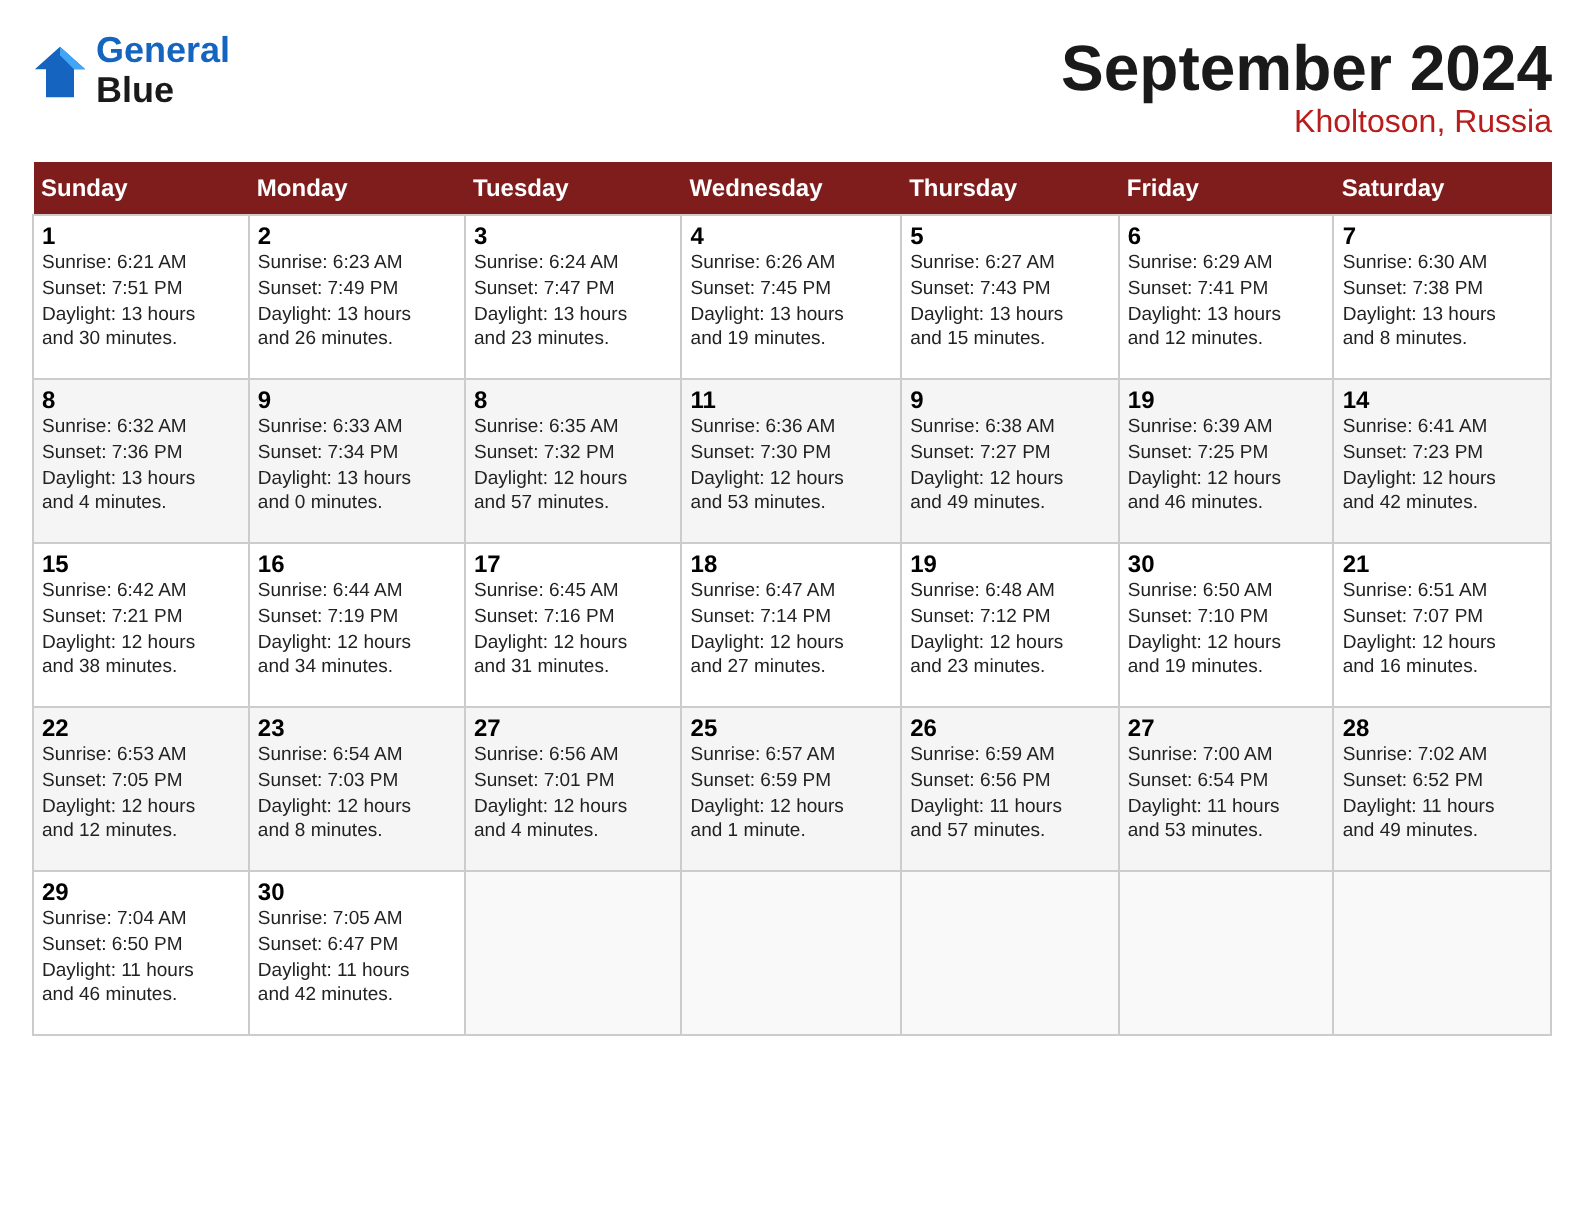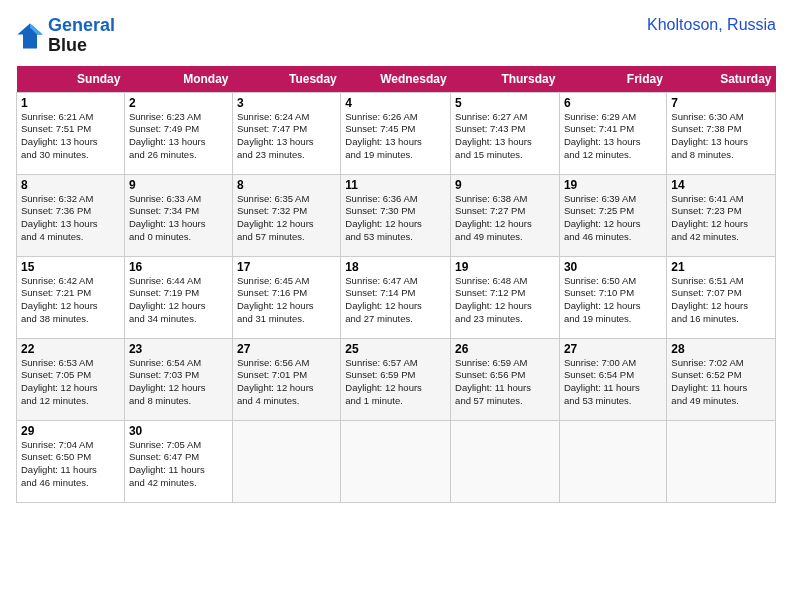--- a/index.html
+++ b/index.html
@@ -44,32 +44,32 @@
     .title-block {
       text-align: right;
     }
     .month-title {
       font-size: 32px;
       font-weight: bold;
       color: #1a1a1a;
     }
     .location {
       font-size: 16px;
-      color: #1d4ed8;
+      color: #b91c1c;
     }
     .calendar {
       width: 100%;
       border-collapse: collapse;
       font-size: 10px;
     }
     .calendar th {
-      background: #be185d;
+      background: #7f1d1d;
       color: #fff;
       padding: 6px 4px;
-      text-align: right;
+      text-align: left;
       font-size: 12px;
       font-weight: bold;
     }
     .calendar td {
       border: 1px solid #ccc;
       padding: 3px 4px;
       vertical-align: top;
       height: 82px;
       width: 113px;
       background: #fff;
@@ -102,20 +102,21 @@
       <svg class="logo-icon" viewBox="0 0 40 40">
         <polygon points="20,2 38,18 30,18 30,38 10,38 10,18 2,18" fill="#1565c0"></polygon>
         <polygon points="20,2 38,18 30,18 20,8" fill="#42a5f5"></polygon>
       </svg>
       <div class="logo-text">
         <div><span>General</span></div>
         <div>Blue</div>
       </div>
     </div>
     <div class="title-block">
+      <div class="month-title">September 2024</div>
       <div class="location">Kholtoson, Russia</div>
     </div>
   </div>
 
   <table class="calendar">
     <thead>
       <tr id="col-headers">
           <th>Sunday</th>
           <th>Monday</th>
           <th>Tuesday</th>

